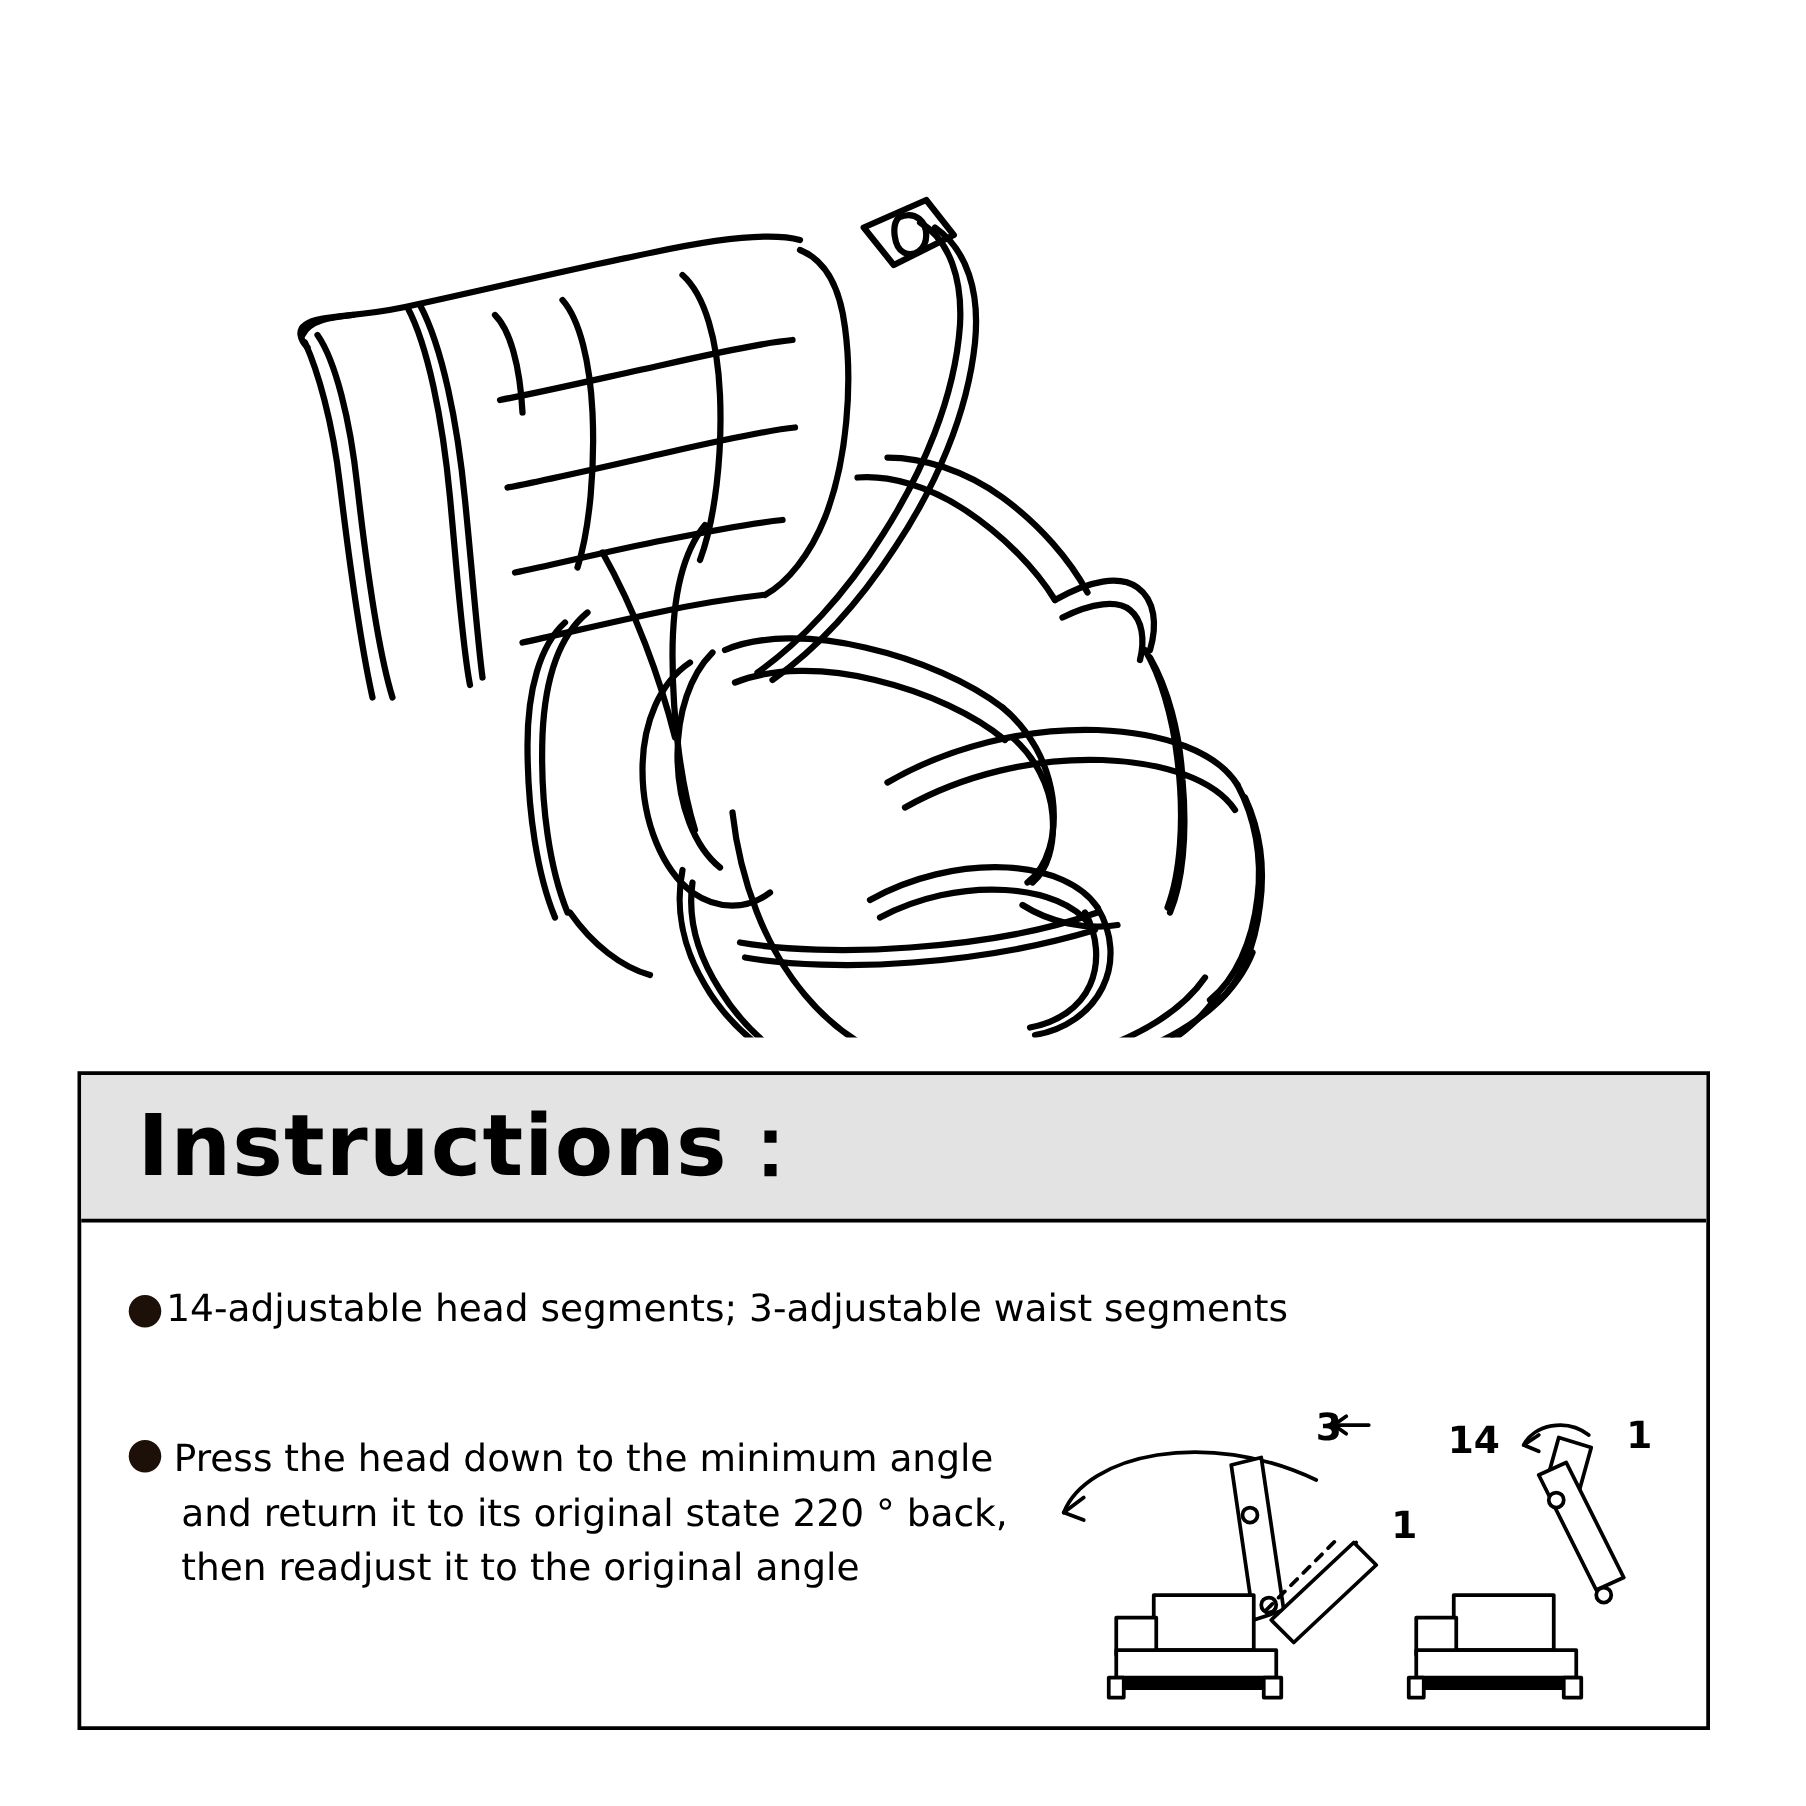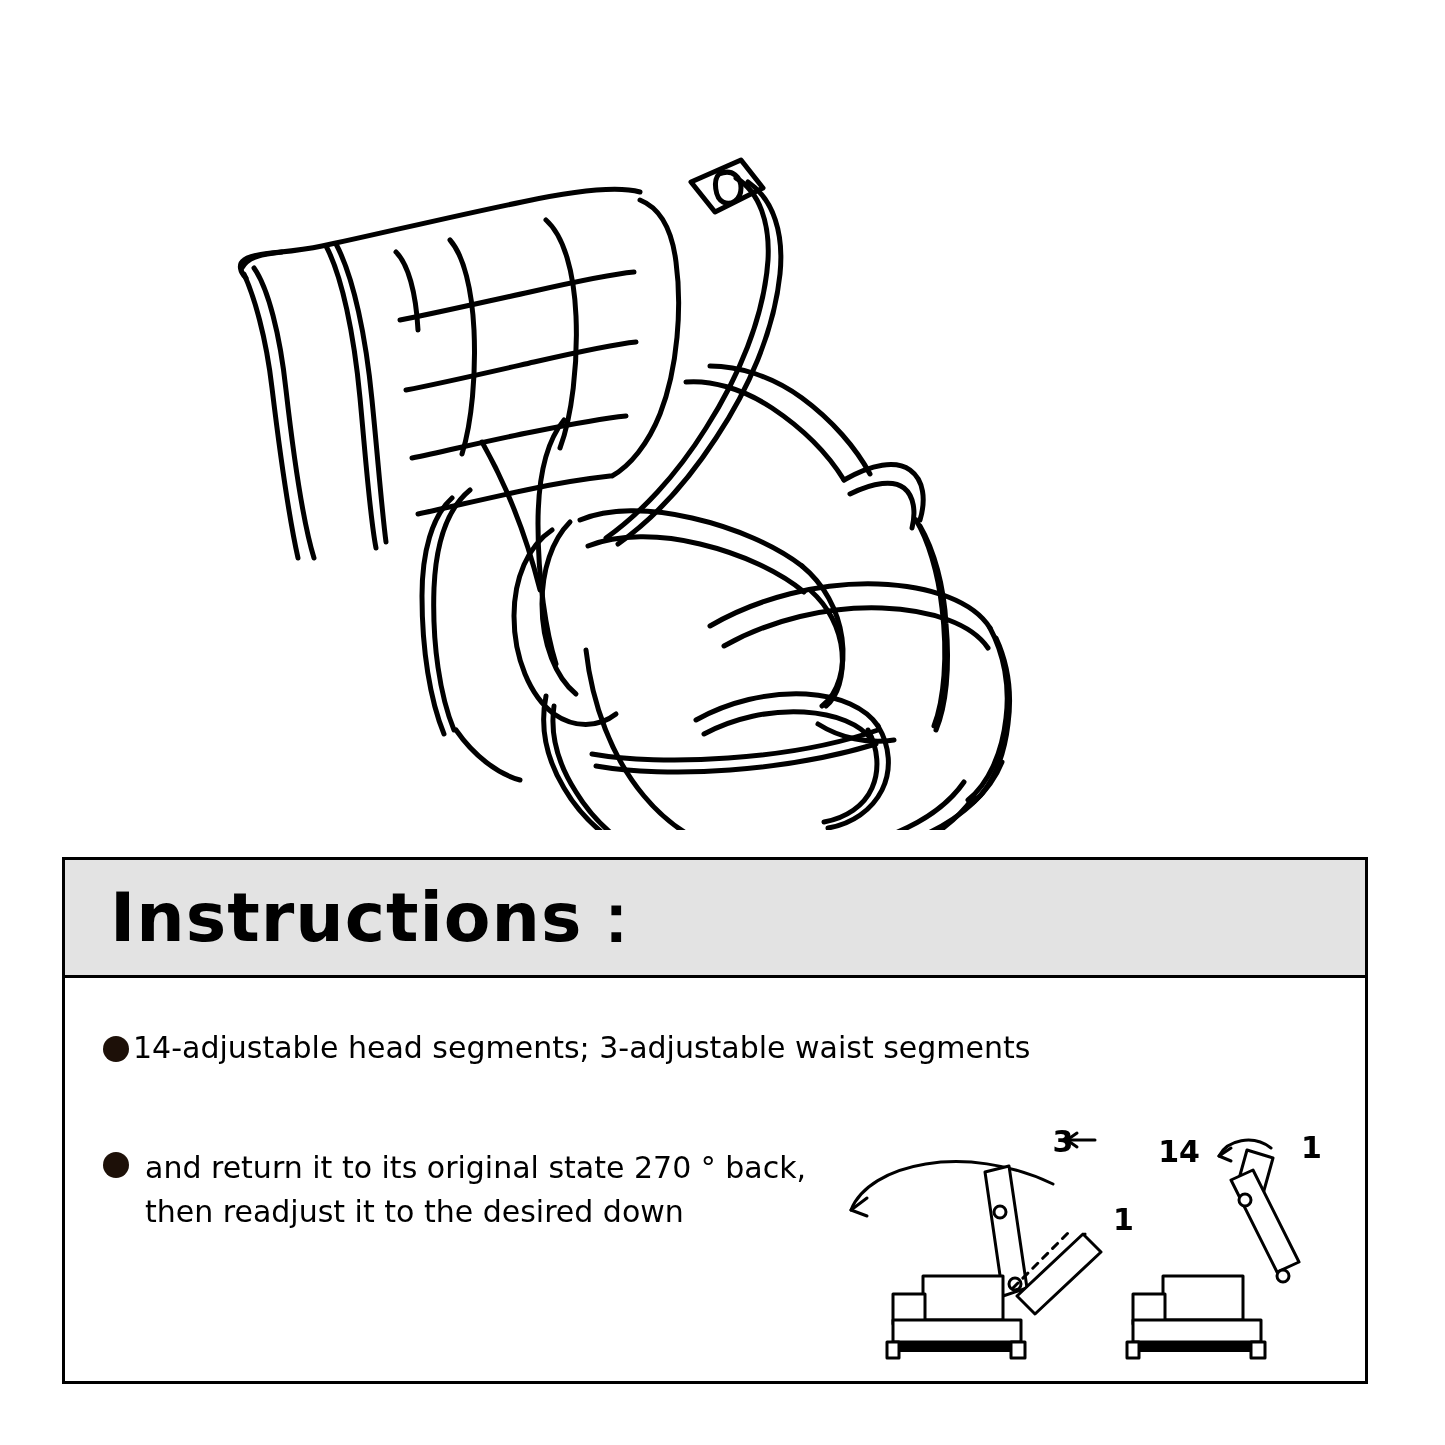--- a/index.html
+++ b/index.html
@@ -218,22 +218,23 @@
     <div class="instructions-body">
 
       <div class="bullet-row bullet-1">
         <span class="bullet-dot"></span>
         <span class="bullet-text">14-adjustable head segments; 3-adjustable waist segments</span>
       </div>
 
       <div class="bullet-row bullet-2">
         <span class="bullet-dot"></span>
         <span class="bullet-text">
-          <span class="line indent">and return it to its original state 270 °  back,</span>
-          <span class="line indent">then readjust it to the desired down</span>
+          <span class="line">Press the head down to the minimum angle</span>
+          <span class="line indent">and return it to its original state 220 °  back,</span>
+          <span class="line indent">then readjust it to the original angle</span>
         </span>
       </div>
 
       <div class="diagram-area">
         <svg viewBox="0 0 490 250" xmlns="http://www.w3.org/2000/svg">
 
           <g fill="none" stroke="#000" stroke-width="3" stroke-linecap="round" stroke-linejoin="round">
 
             <path d="M208 66 C 120 24, 24 46, 6 92" stroke-width="3"></path>
             <path d="M6 92 l16 -12 M6 92 l16 6" stroke-width="3"></path>

